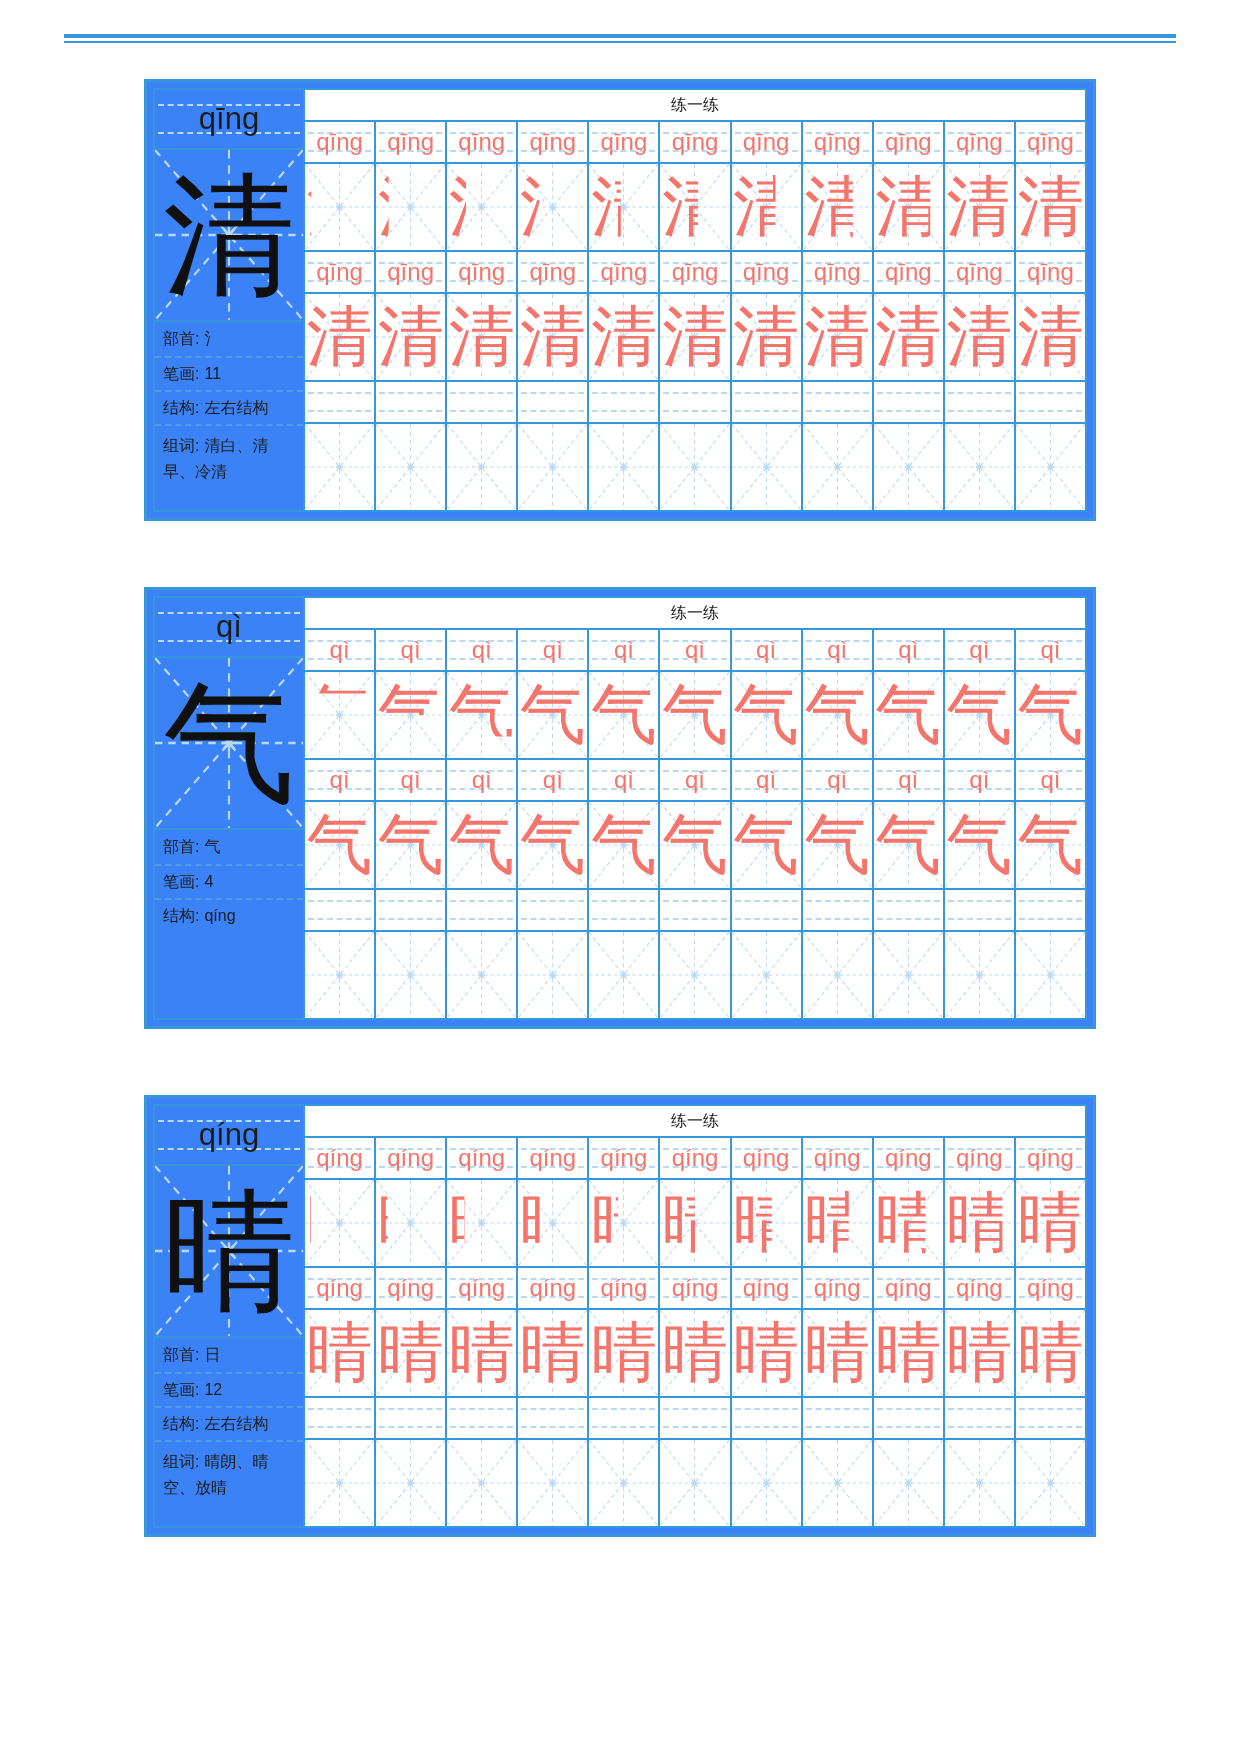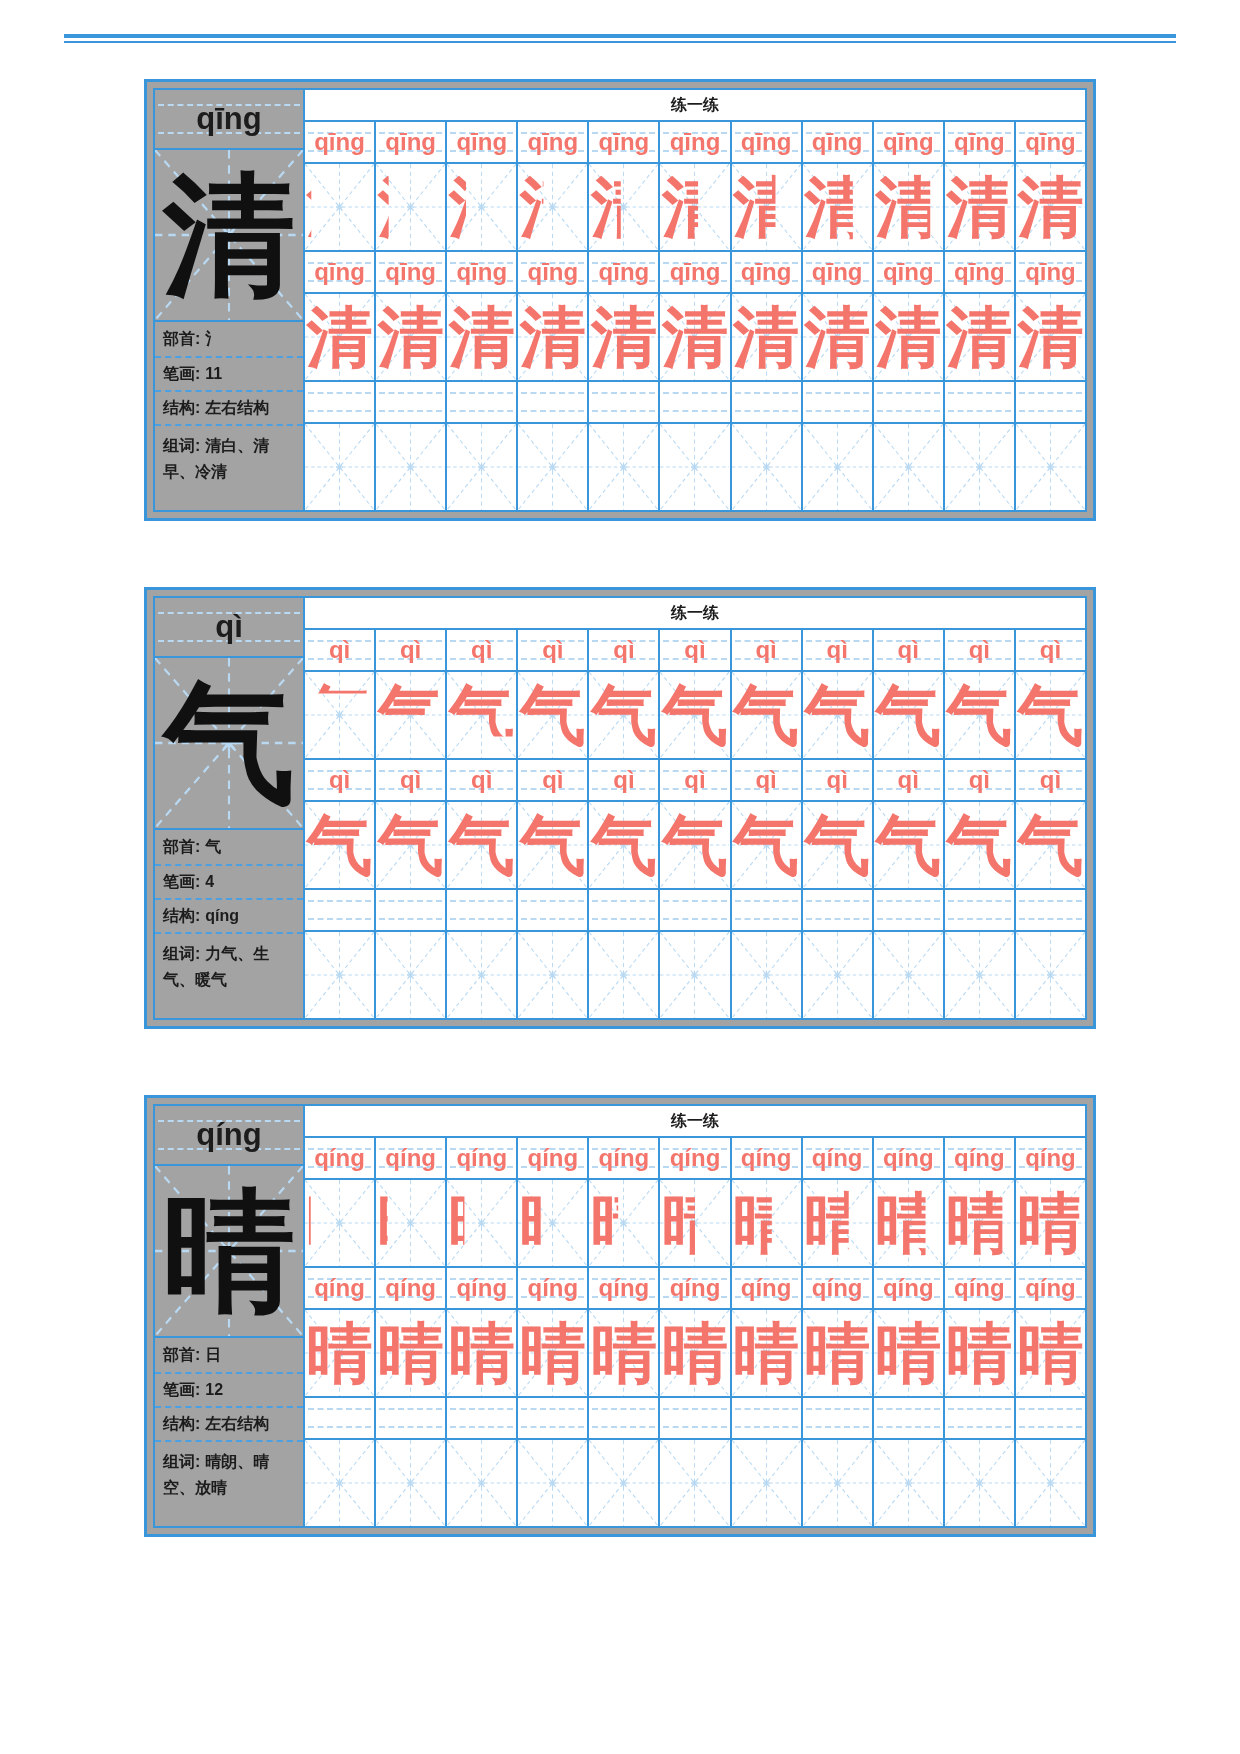--- a/index.html
+++ b/index.html
@@ -21,21 +21,21 @@
     text-align:center;font-size:25px;font-weight:600;color:#383838;
     letter-spacing:1px;margin-bottom:16px;
   }
   .rule{
     border-top:4px solid var(--blue);
     border-bottom:2px solid var(--blue);
     height:9px;margin-bottom:36px;
   }
   .block{
     width:952px;border:3px solid var(--blue);
-    padding:6px;margin:0 auto 66px;background:#a3a3a3;font-weight:bold;
+    padding:6px;margin:0 auto 66px;background:#3b82f6;
   }
   .block-inner{
     border:2px solid var(--blue);
     height:424px;display:flex;
   }
   .left-col{
     width:150px;flex:none;border-right:2px solid var(--blue);
     display:flex;flex-direction:column;
   }
   .pinyin-head{
@@ -870,23 +870,20 @@
             <span>气</span>
           </div>
           <div class="info-row">
             <span class="info-label">笔画:</span>
             <span>4</span>
           </div>
           <div class="info-row">
             <span class="info-label">结构:</span>
             <span>qíng</span>
           </div>
-          <div class="info-row words">
-            <span class="info-label">组词:</span><span>力气、生气、暖气</span>
-          </div>
         </div>
       </div>
       <div class="practice">
             <div class="cell header-cell">练一练</div>
             <div class="cell pinyin-cell guided">
               <span class="glyph">qì</span>
             </div>
             <div class="cell pinyin-cell guided">
               <span class="glyph">qì</span>
             </div>

